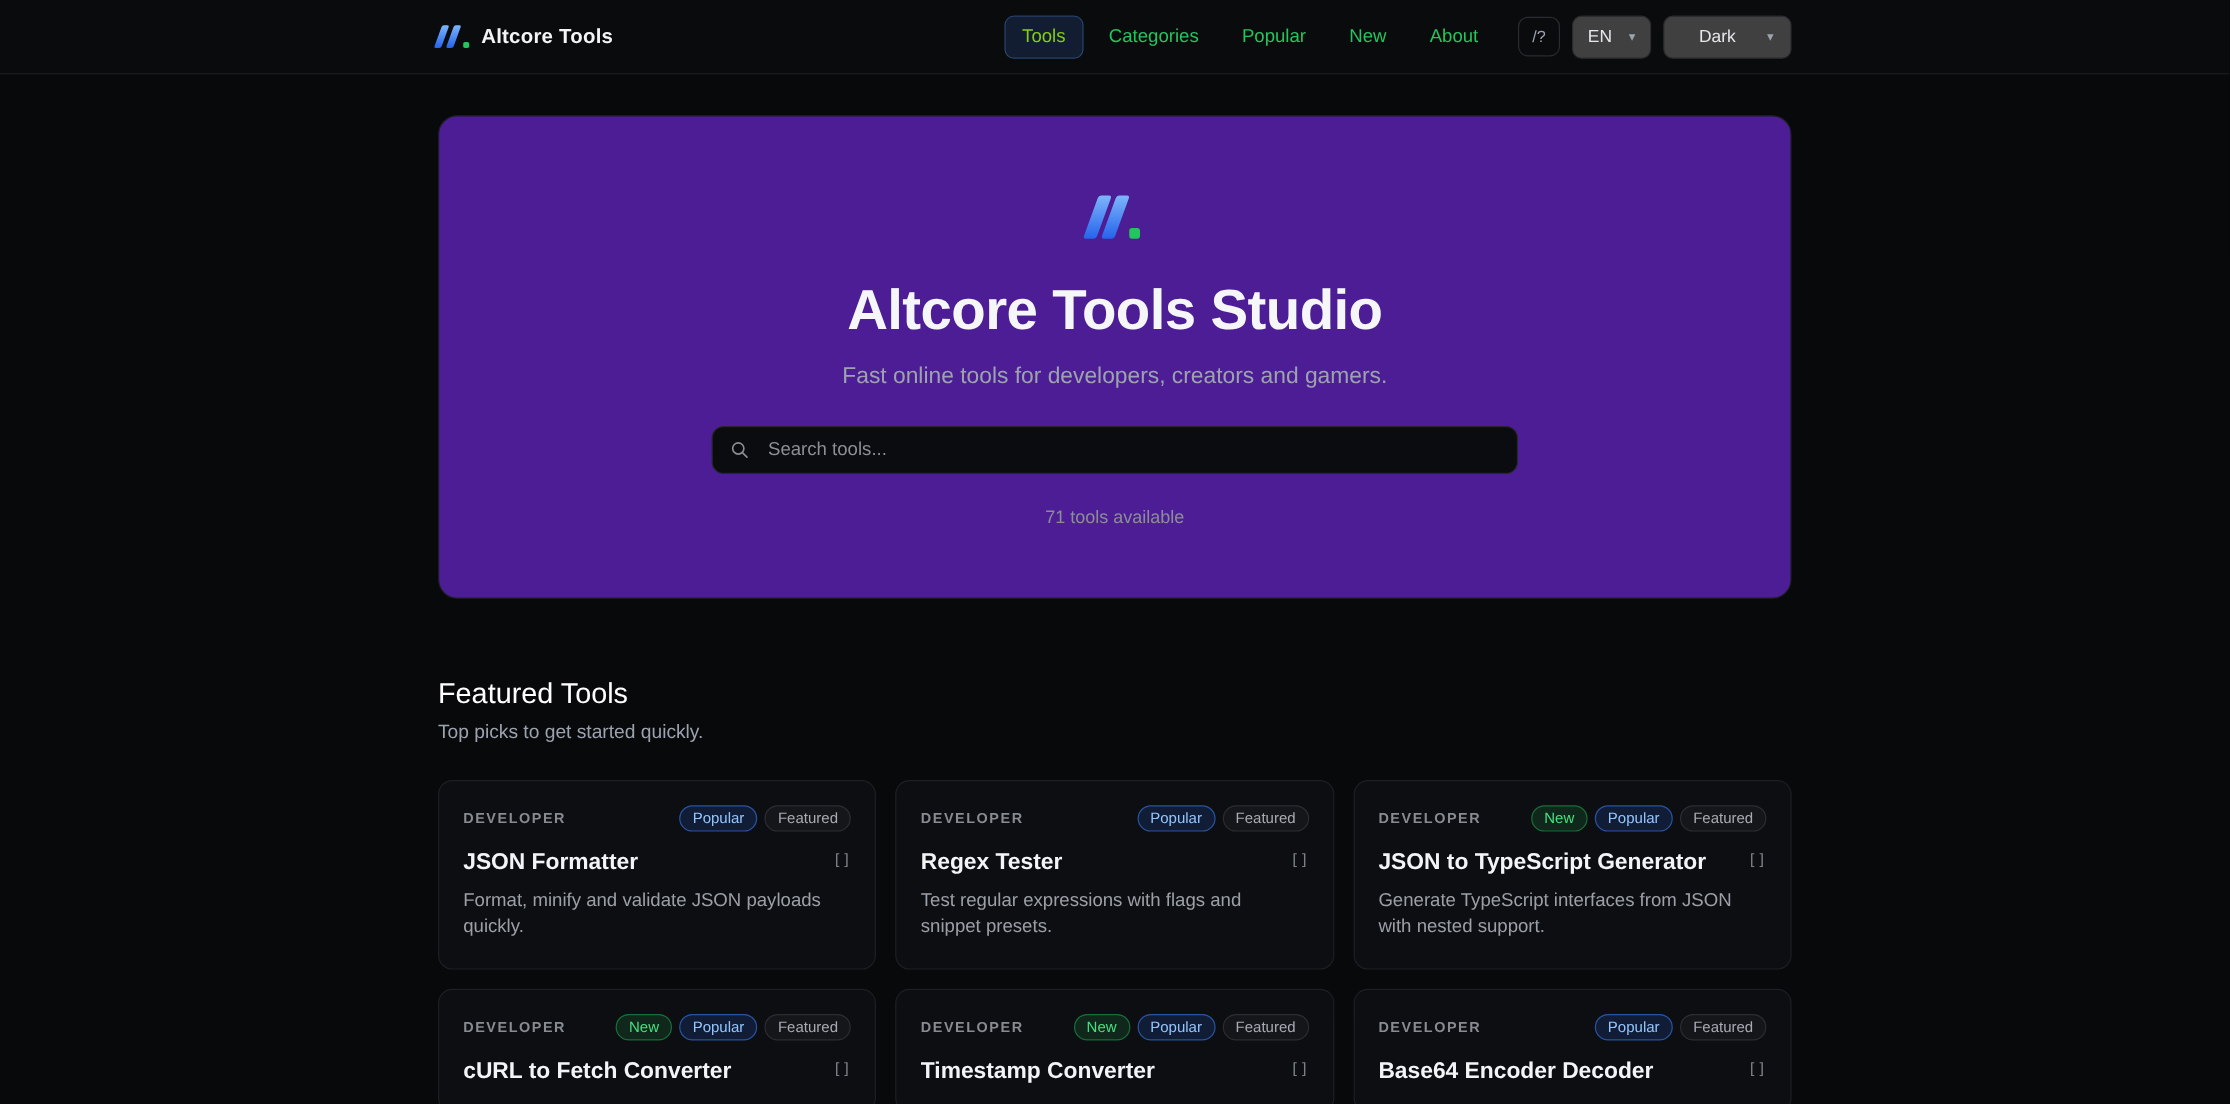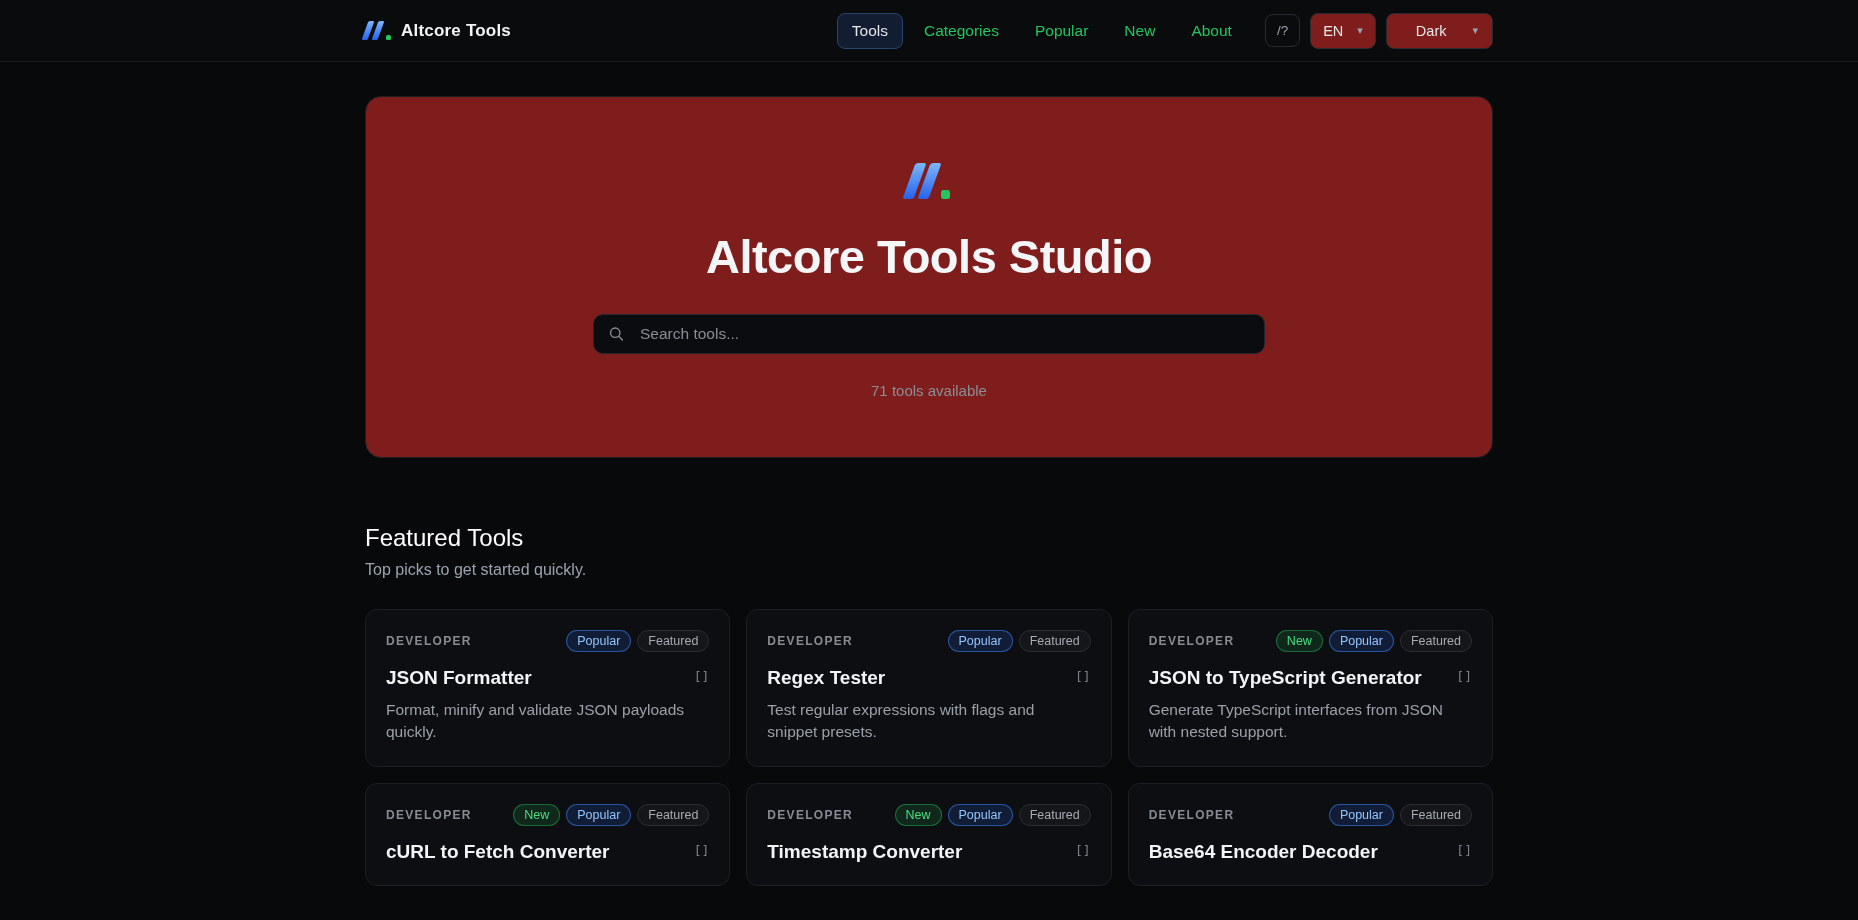--- a/index.html
+++ b/index.html
@@ -17,30 +17,30 @@
   .logo { display: inline-flex; align-items: flex-end; gap: 4px; }
   .logo .bar { width: 6px; height: 19px; border-radius: 1.5px; transform: skewX(-20deg); background: linear-gradient(180deg, #7db5fb 0%, #2563eb 100%); }
   .logo .dot { width: 5px; height: 5px; border-radius: 1.5px; background: #22c55e; margin-left: 1px; }
 
   .logo.big .bar { width: 11px; height: 36px; border-radius: 2.5px; }
   .logo.big .dot { width: 9px; height: 9px; border-radius: 2.5px; margin-left: 2px; }
 
   .nav-spacer { flex: 1; }
   .nav-links { display: flex; align-items: center; gap: 6px; margin-right: 18px; }
   .nav-link { font-size: 15.5px; color: #22c55e; padding: 8px 14px; border-radius: 8px; border: 1px solid transparent; cursor: pointer; text-decoration: none; }
-  .nav-link.active { color: #e5e5e5; background: #121d31; border-color: #27436f; }
+  .nav-link.active { color: #84cc16; background: #121d31; border-color: #27436f; }
 
   .nav-controls { display: flex; align-items: center; gap: 10px; }
   .shortcut-btn { font-size: 13.5px; color: #9ca3af; border: 1px solid #2a2b30; background: transparent; border-radius: 8px; padding: 8px 11px; cursor: pointer; font-family: "Liberation Sans", sans-serif; }
-  .select { display: inline-flex; align-items: center; gap: 14px; padding: 9px 12px; background: #7f1d1d; border: 1px solid #2a2b30; border-radius: 8px; font-size: 14.5px; color: #e5e7eb; cursor: pointer; }
+  .select { display: inline-flex; align-items: center; gap: 14px; padding: 9px 12px; background: #404040; border: 1px solid #2a2b30; border-radius: 8px; font-size: 14.5px; color: #e5e7eb; cursor: pointer; }
   .select.theme { padding-right: 14px; gap: 26px; padding-left: 29px; }
   .select .chev { font-size: 11px; color: #9ca3af; }
 
   
-  .hero { margin-top: 34px; background: #7f1d1d; border: 1px solid #1e1f24; border-radius: 16px; text-align: center; padding: 66px 24px 58px; }
+  .hero { margin-top: 34px; background: #4c1d95; border: 1px solid #1e1f24; border-radius: 16px; text-align: center; padding: 66px 24px 58px; }
   .hero .logo.big { margin: 0 auto; }
   .hero-title { margin-top: 26px; font-size: 47px; font-weight: 800; letter-spacing: -0.5px; color: #f5f6f8; }
   .hero-subtitle { margin-top: 18px; font-size: 19px; color: #9ca3af; }
 
   .search-wrap { position: relative; width: 672px; margin: 30px auto 0; }
   .search-input { width: 100%; height: 40px; background: #0b0c0f; border: 1px solid #26272c; border-radius: 10px; color: #e5e7eb; font-size: 15.5px; padding: 0 16px 0 46px; outline: none; font-family: "Liberation Sans", sans-serif; }
   .search-input::placeholder { color: #8b8e95; }
   .search-icon { position: absolute; left: 15px; top: 50%; transform: translateY(-50%); width: 17px; height: 17px; display: block; }
 
   .tools-count { margin-top: 28px; font-size: 15px; color: #8b8e95; }
@@ -107,20 +107,21 @@
 
 <main class="container">
 
   <section class="hero">
     <span class="logo big">
       <span class="bar"></span>
         <span class="bar"></span>
         <span class="dot"></span>
     </span>
     <h1 class="hero-title">Altcore Tools Studio</h1>
+    <p class="hero-subtitle">Fast online tools for developers, creators and gamers.</p>
 
     <div class="search-wrap">
       <svg class="search-icon" viewBox="0 0 20 20" fill="none">
         <circle cx="8.5" cy="8.5" r="5.5" stroke="#8b8e95" stroke-width="1.6"></circle>
         <line x1="12.8" y1="12.8" x2="17" y2="17" stroke="#8b8e95" stroke-width="1.6" stroke-linecap="round"></line>
       </svg>
       <input class="search-input" type="text" placeholder="Search tools..." style="">
     </div>
 
     <p class="tools-count">71 tools available</p>

